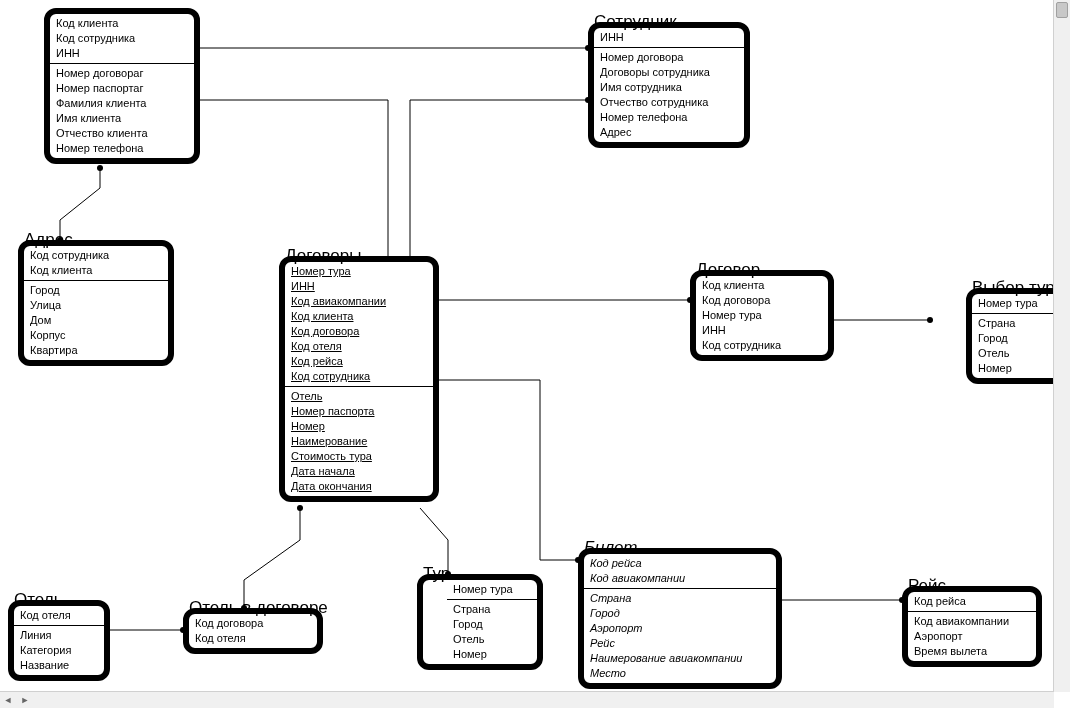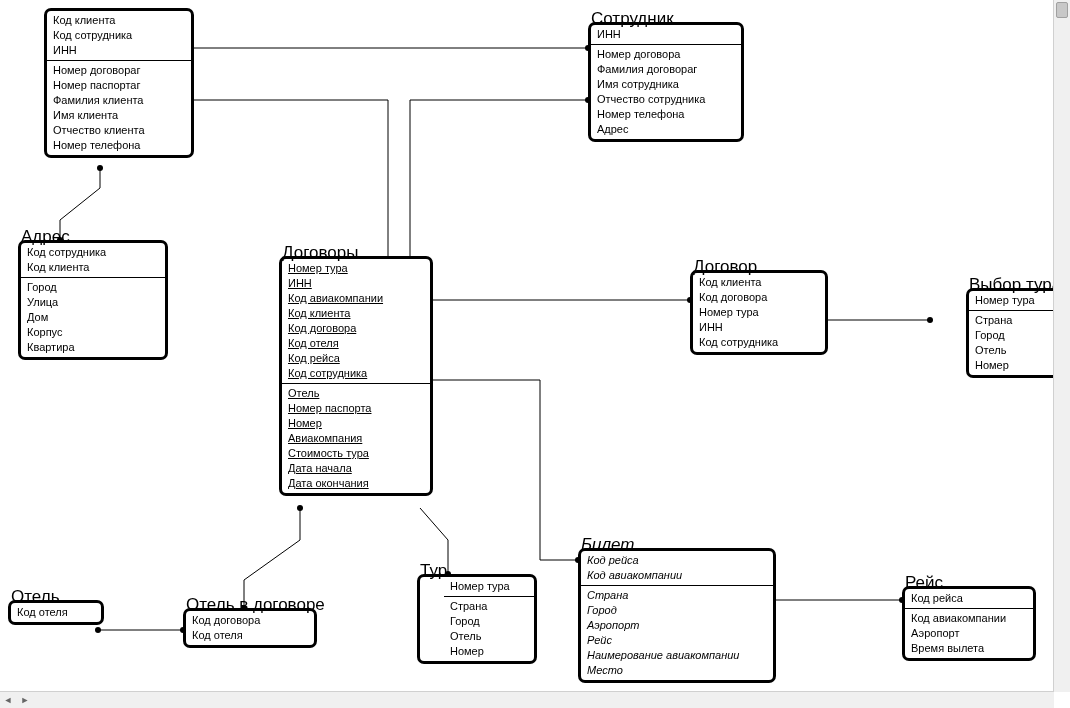--- a/index.html
+++ b/index.html
@@ -1,17 +1,17 @@
 <!DOCTYPE html>
 <html><head>
 <meta charset="utf-8">
 <style>
   html,body{margin:0;padding:0;font-family:Tahoma,Arial,sans-serif;font-size:11px;background:#fff;color:#000}
   #canvas{position:relative;width:1054px;height:690px;background:#fff}
-  .entity{position:absolute;background:#fff;border:3px solid #000000;border-radius:7px}
+  .entity{position:absolute;background:#fff;border:6px solid #000000;border-radius:12px}
   .entity .shadow{position:absolute;right:-3px;bottom:-3px;top:4px;left:4px;background:#000;border-radius:8px;z-index:-1}
   .section{padding:2px 6px}
   .sep{border-top:1px solid #000}
   .title{position:absolute;top:-16px;left:0;font-size:17px;white-space:nowrap}
   .row{white-space:nowrap;line-height:15px}
   #scrollbar-v{position:absolute;right:0;top:0;bottom:16px;width:16px;background:#f0f0f0;border-left:1px solid #d0d0d0}
   #scrollbar-v .thumb{position:absolute;top:2px;left:2px;right:2px;height:14px;background:#c8c8c8;border:1px solid #a0a0a0;border-radius:2px}
   #scrollbar-h{position:absolute;left:0;right:16px;bottom:0;height:16px;background:#f0f0f0;border-top:1px solid #d0d0d0}
   #scrollbar-h .arrow{position:absolute;top:1px;width:14px;height:14px;display:flex;align-items:center;justify-content:center;color:#666;font-size:9px}
   svg.connectors{position:absolute;left:0;top:0;pointer-events:none}
@@ -72,21 +72,21 @@
         </div>
       </div>
       <div class="entity" style="left: 588px; top: 22px; width: 150px;">
         <div class="shadow"></div>
         <div class="title">Сотрудник</div>
         <div class="section">
           <div class="row">ИНН</div>
         </div>
         <div class="section sep">
           <div class="row">Номер договора</div>
-          <div class="row">Фамилия договораг</div>
+          <div class="row">Договоры сотрудника</div>
           <div class="row">Имя сотрудника</div>
           <div class="row">Отчество сотрудника</div>
           <div class="row">Номер телефона</div>
           <div class="row">Адрес</div>
         </div>
       </div>
       <div class="entity" style="left: 18px; top: 240px; width: 144px;">
         <div class="shadow"></div>
         <div class="title">Адрес</div>
         <div class="section">
@@ -111,21 +111,21 @@
           <div class="row">Код клиента</div>
           <div class="row">Код договора</div>
           <div class="row">Код отеля</div>
           <div class="row">Код рейса</div>
           <div class="row">Код сотрудника</div>
         </div>
         <div class="section sep">
           <div class="row">Отель</div>
           <div class="row">Номер паспорта</div>
           <div class="row">Номер</div>
-          <div class="row">Авиакомпания</div>
+          <div class="row">Наимерование</div>
           <div class="row">Стоимость тура</div>
           <div class="row">Дата начала</div>
           <div class="row">Дата окончания</div>
         </div>
       </div>
       <div class="entity" style="left: 690px; top: 270px; width: 132px;">
         <div class="shadow"></div>
         <div class="title">Договор</div>
         <div class="section">
           <div class="row">Код клиента</div>
@@ -195,20 +195,25 @@
         <div class="section">
           <div class="row">Код договора</div>
           <div class="row">Код отеля</div>
         </div>
       </div>
       <div class="entity" style="left: 8px; top: 600px; width: 90px;">
         <div class="shadow"></div>
         <div class="title">Отель</div>
         <div class="section">
           <div class="row">Код отеля</div>
+        </div>
+        <div class="section sep">
+          <div class="row">Линия</div>
+          <div class="row">Категория</div>
+          <div class="row">Название</div>
         </div>
       </div>
     </div>
   <div id="scrollbar-v">
       <div class="thumb"></div>
     </div>
   <div id="scrollbar-h">
     <div class="arrow" style="left:1px">◄</div>
     <div class="arrow" style="left:18px">►</div>
   </div>

